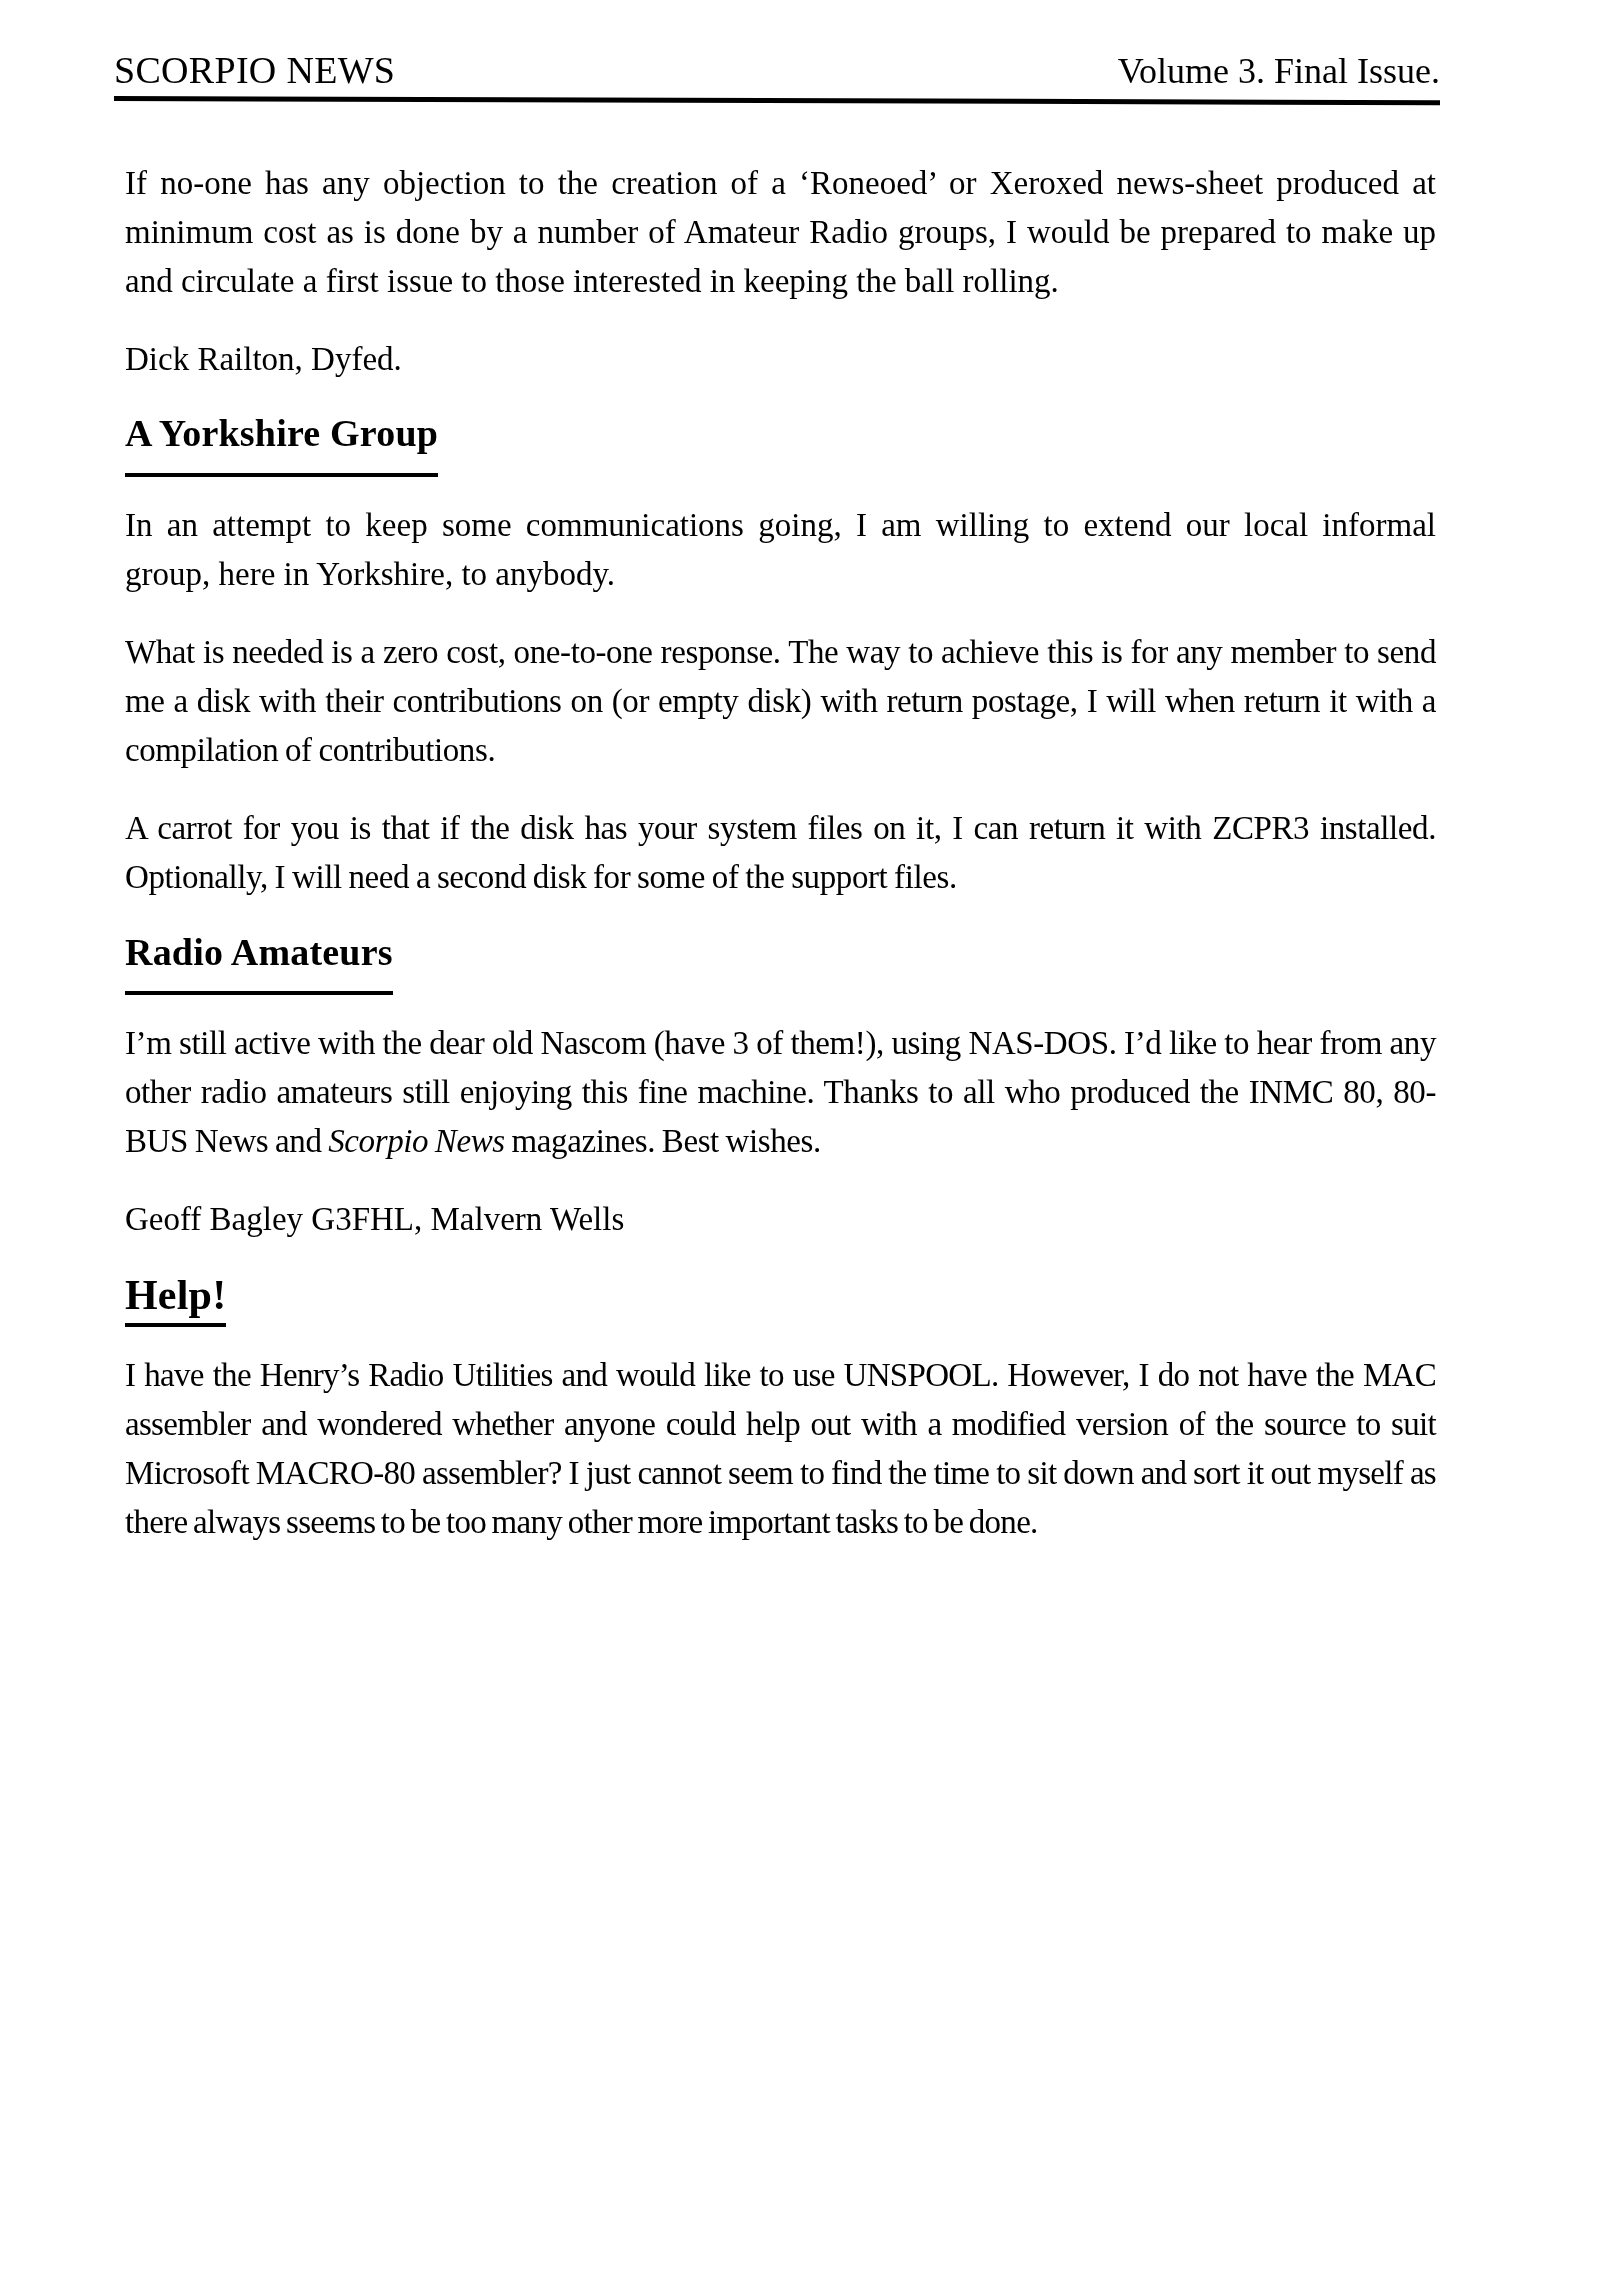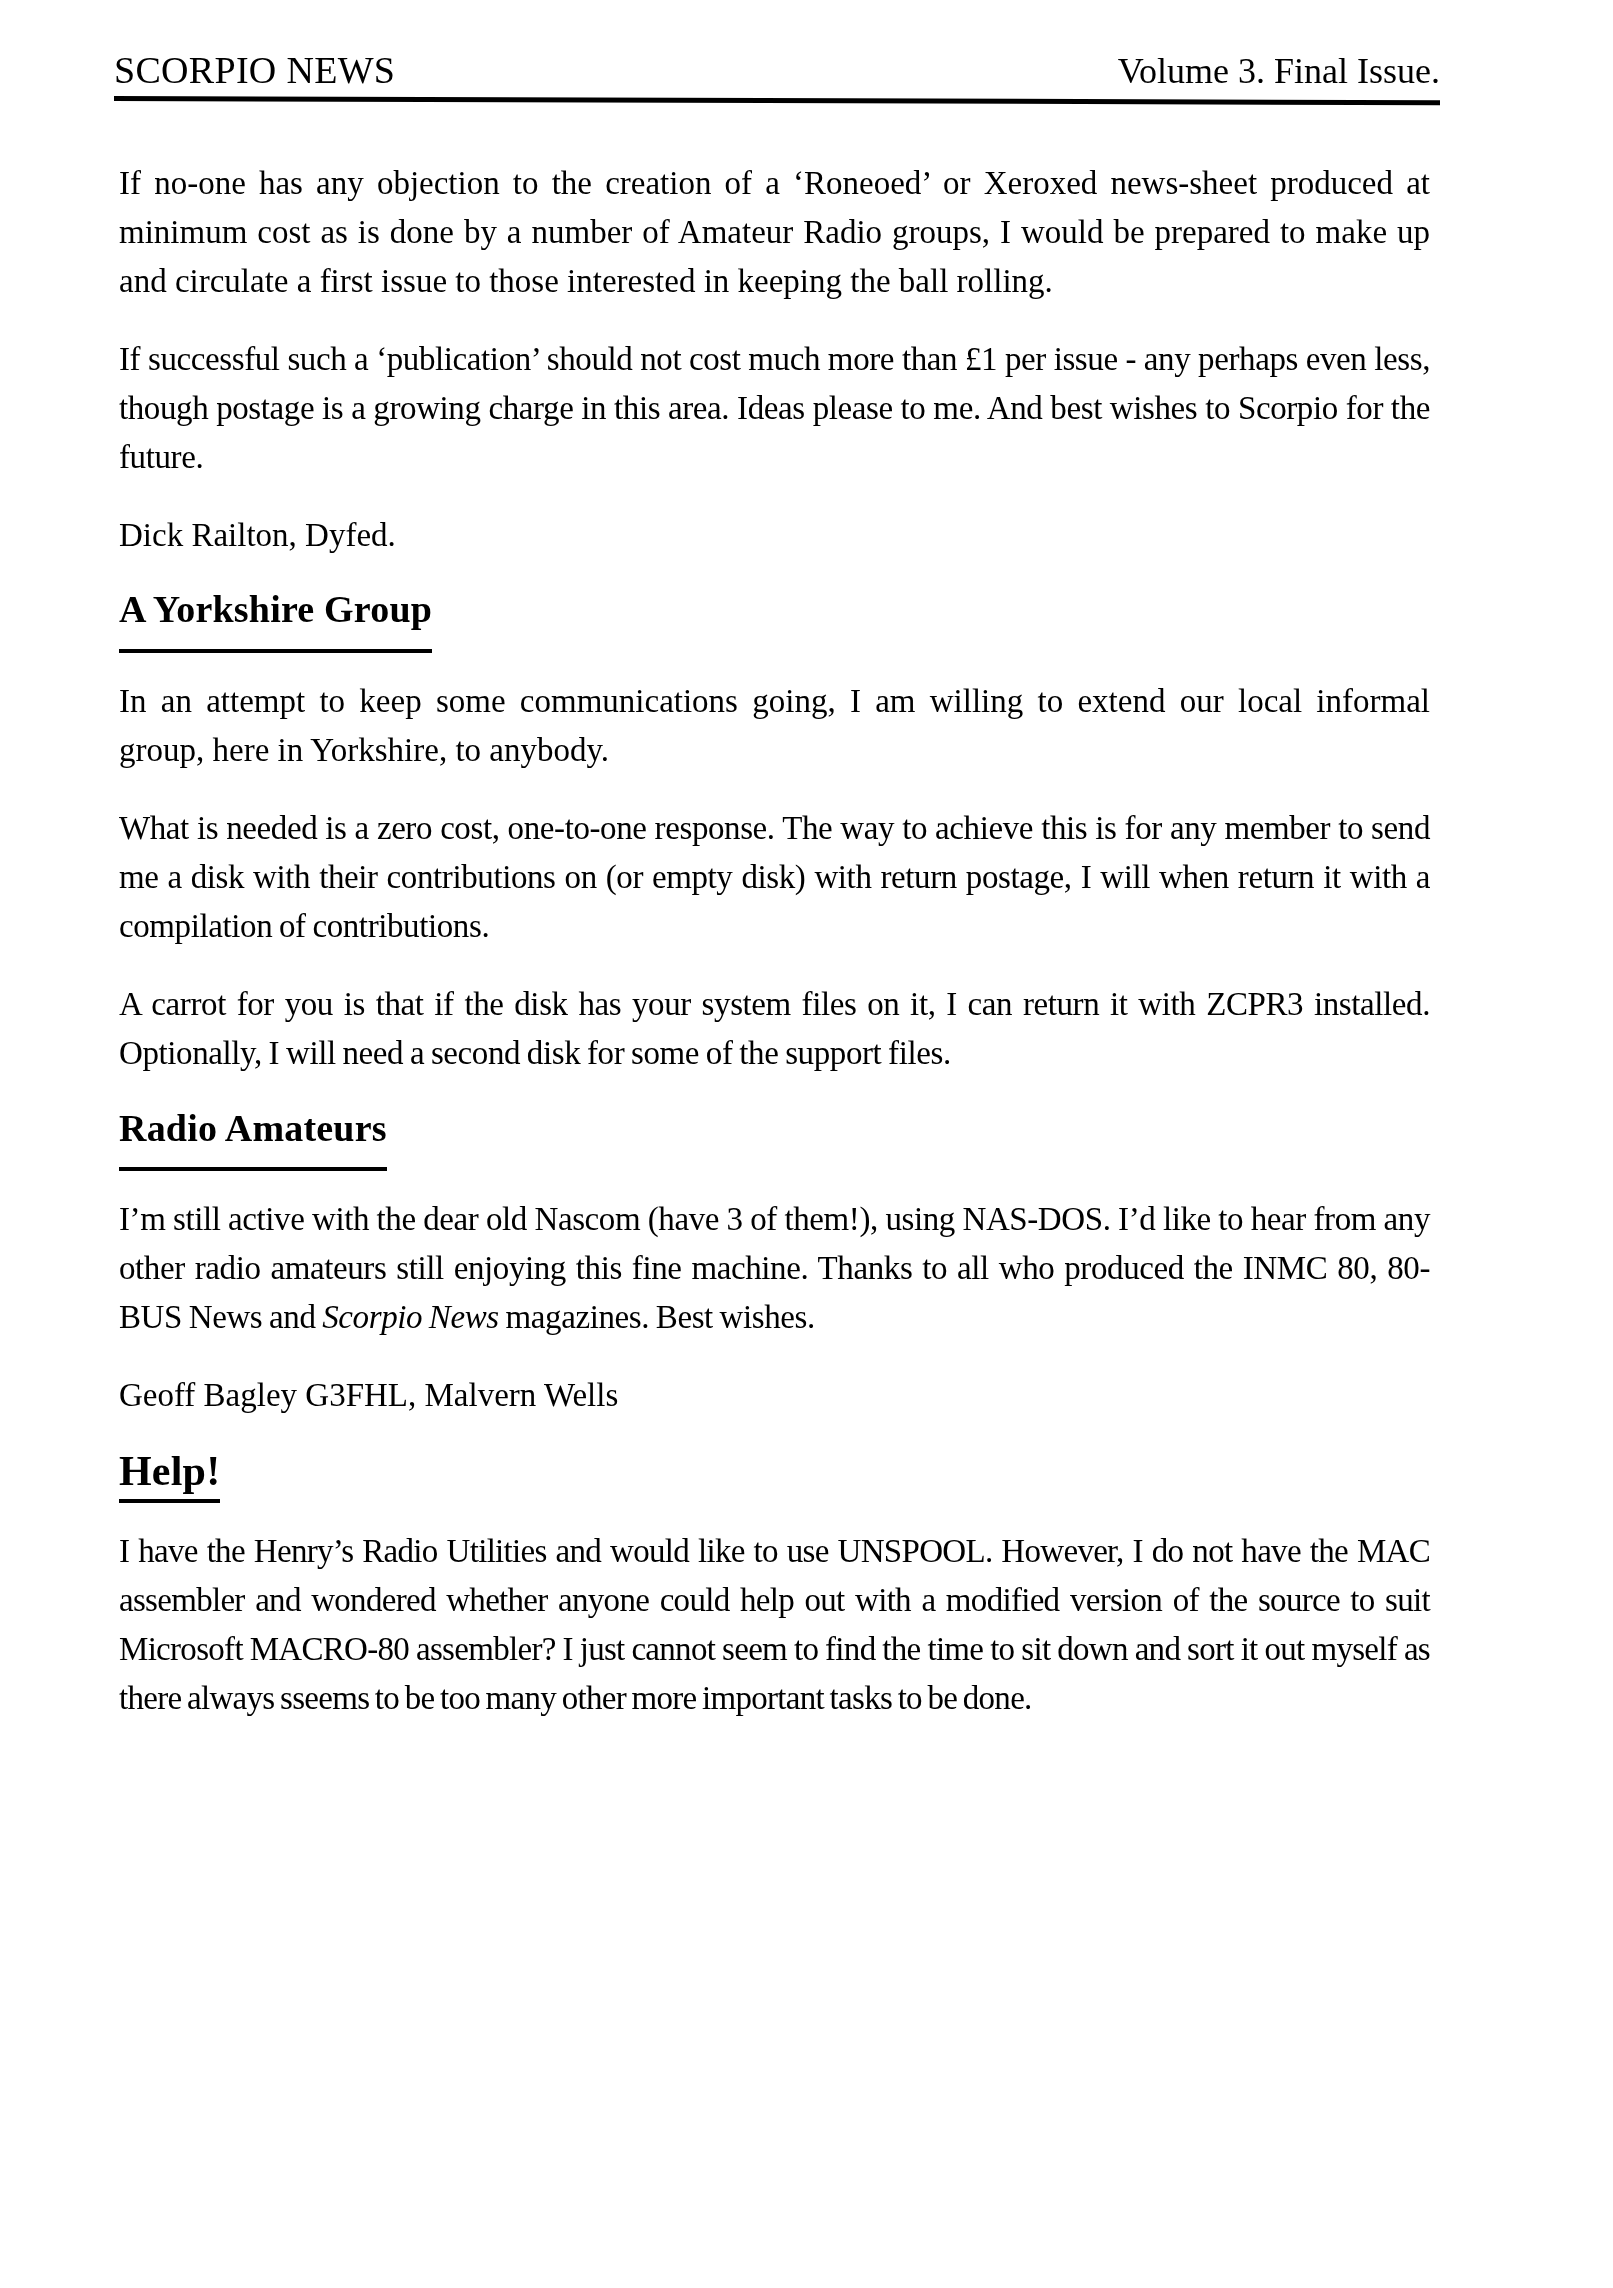--- a/index.html
+++ b/index.html
@@ -47,21 +47,21 @@
     height: 4.6px;
     background: #000000;
     width: 100%;
     transform: rotate(0.18deg);
     transform-origin: left center;
   }
 
   
   .content {
     position: absolute;
-    left: 119px;
+    left: 125px;
     top: 159px;
     width: 1311px;
   }
 
   p.body {
     margin: 0 0 29px 0;
     font-size: 33px;
     line-height: 49px;
     text-align: justify;
     text-justify: inter-word;
@@ -149,21 +149,20 @@
       <span class="masthead-title">SCORPIO NEWS</span>
       <span class="masthead-issue">Volume 3. Final Issue.</span>
     </div>
     <div class="masthead-rule"></div>
   </div>
 
   <div class="content">
 
     <p class="body">If no-one has any objection to the creation of a ‘Roneoed’ or Xeroxed news-sheet produced at minimum cost as is done by a number of Amateur Radio groups, I would be prepared to make up and circulate a first issue to those interested in keeping the ball rolling.</p>
 
-    <p class="body tight">If successful such a ‘publication’ should not cost much more than £1 per issue - any perhaps even less, though postage is a growing charge in this area. Ideas please to me. And best wishes to Scorpio for the future.</p>
 
     <p class="sig">Dick Railton, Dyfed.</p>
 
     <h2 class="section">A Yorkshire Group</h2>
 
     <p class="body">In an attempt to keep some communications going, I am willing to extend our local informal group, here in Yorkshire, to anybody.</p>
 
     <p class="body tight">What is needed is a zero cost, one-to-one response. The way to achieve this is for any member to send me a disk with their contributions on (or empty disk) with return postage, I will when return it with a compilation of contributions.</p>
 
     <p class="body tight">A carrot for you is that if the disk has your system files on it, I can return it with ZCPR3 installed.  Optionally, I will need a second disk for some of the support files.</p>

